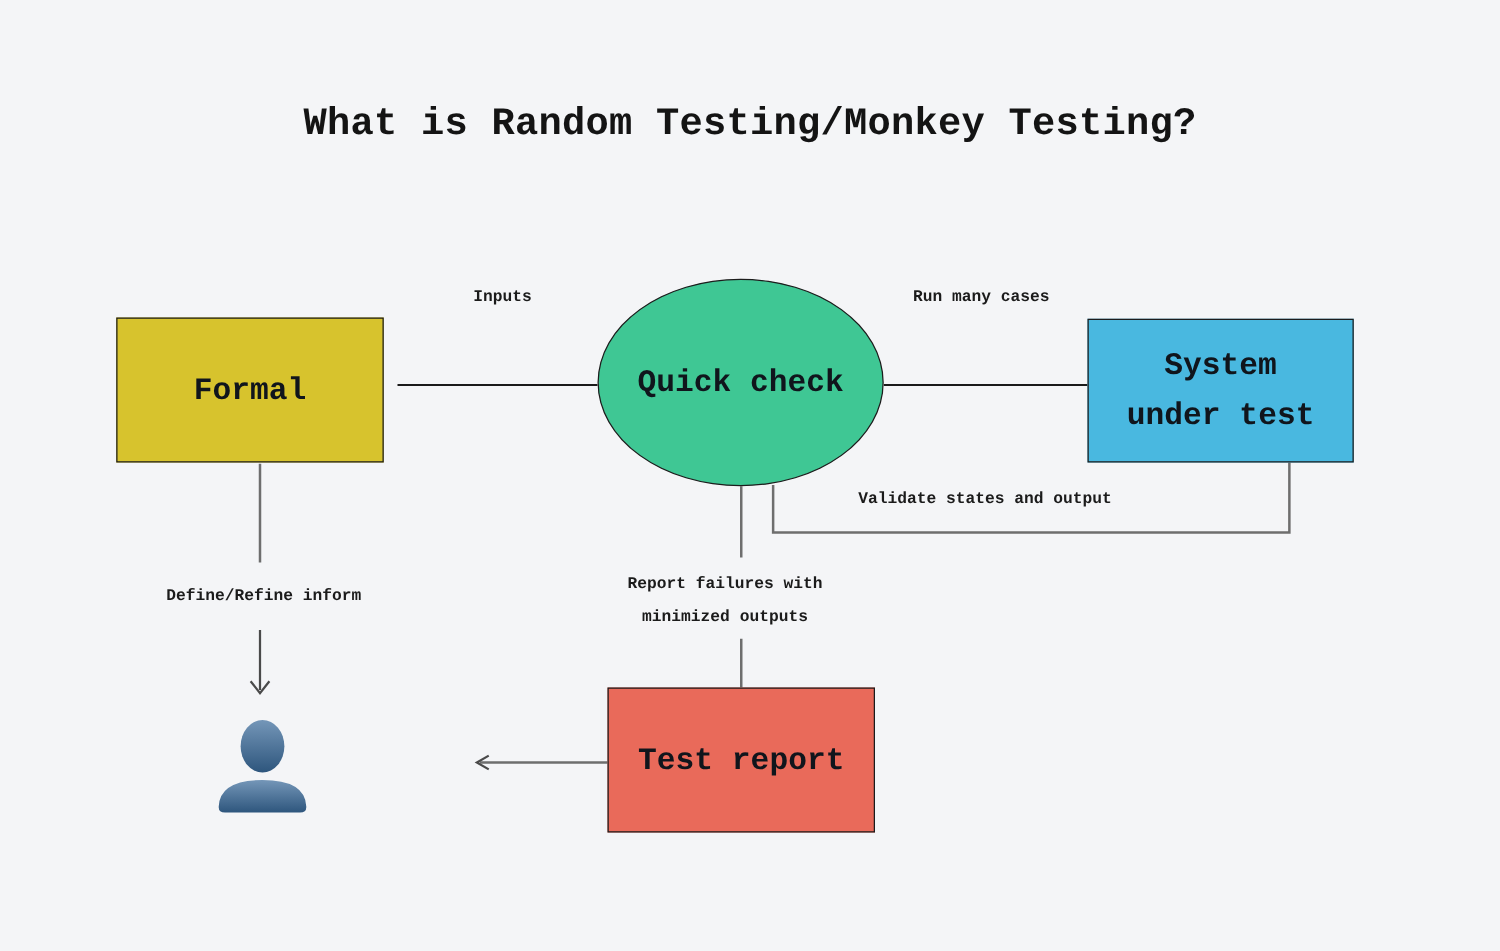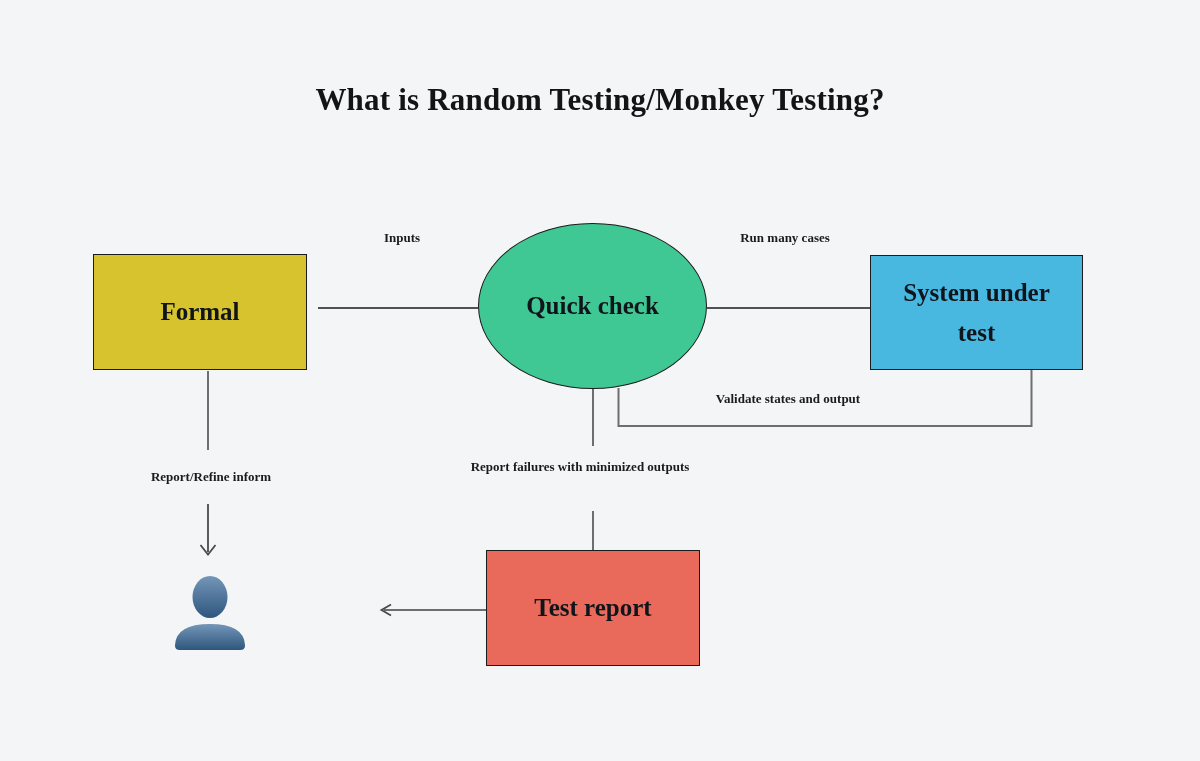--- a/index.html
+++ b/index.html
@@ -1,20 +1,20 @@
 <!DOCTYPE html>
 <html><head>
 <meta charset="utf-8">
 <style>
   html,body { margin:0; padding:0; background:#ffffff; }
   .canvas {
     position:relative;
     width:1200px; height:761px;
     background:#f4f5f7;
-    font-family:Liberation Serif, serif;
+    font-family:Liberation Mono, monospace;
     overflow:hidden;
   }
   .title {
     position:absolute; top:82px; left:0; width:100%;
     text-align:center;
     font-size:31px; font-weight:700; color:#141414;
     letter-spacing:0.2px;
   }
   .node {
     position:absolute; box-sizing:border-box;
@@ -77,21 +77,21 @@
   </div>
 
   <div class="node node-report" style="background: rgb(233, 106, 90);">
     <span>Test report</span>
   </div>
 
   <div class="elabel lbl-inputs">Inputs</div>
   <div class="elabel lbl-validate">Validate states and output</div>
   <div class="elabel lbl-run">Run many cases</div>
   <div class="elabel lbl-report">Report failures with minimized outputs</div>
-  <div class="elabel lbl-define">Report/Refine inform</div>
+  <div class="elabel lbl-define">Define/Refine inform</div>
 
   <svg class="user-icon" width="88" height="80" viewBox="0 0 88 80">
     <defs>
       <linearGradient id="userGrad" x1="0" y1="0" x2="0" y2="1">
         <stop offset="0" stop-color="#7496b8"></stop>
         <stop offset="1" stop-color="#2e567d"></stop>
       </linearGradient>
     </defs>
     <ellipse cx="44" cy="25" rx="17.5" ry="21" fill="url(#userGrad)"></ellipse>
     <path d="M9 73 Q10 52 44 52 Q78 52 79 73 Q79.5 78 74 78 L14 78 Q8.5 78 9 73 Z" fill="url(#userGrad)"></path>

